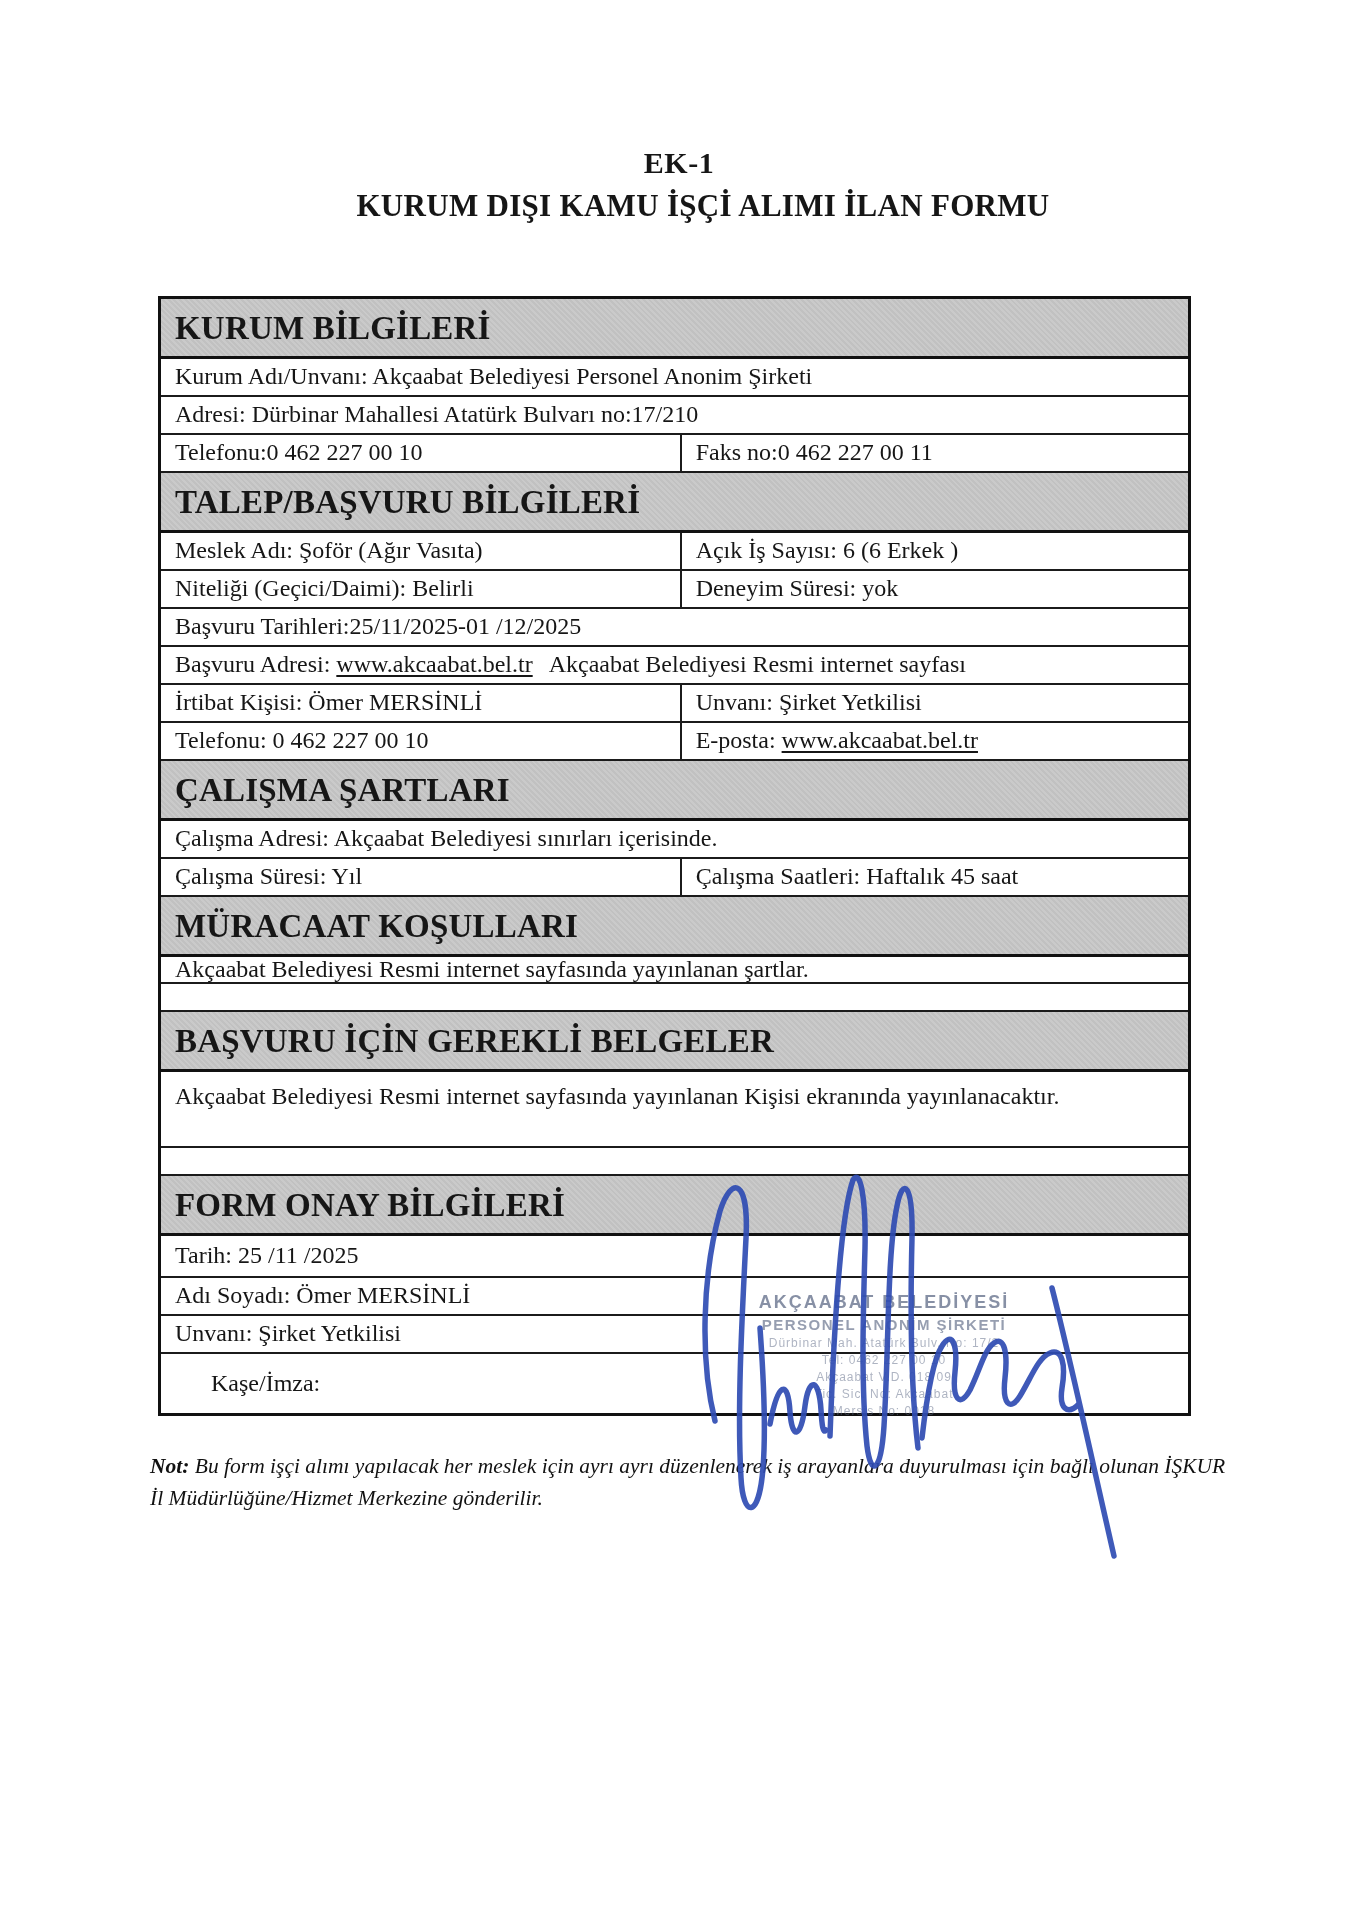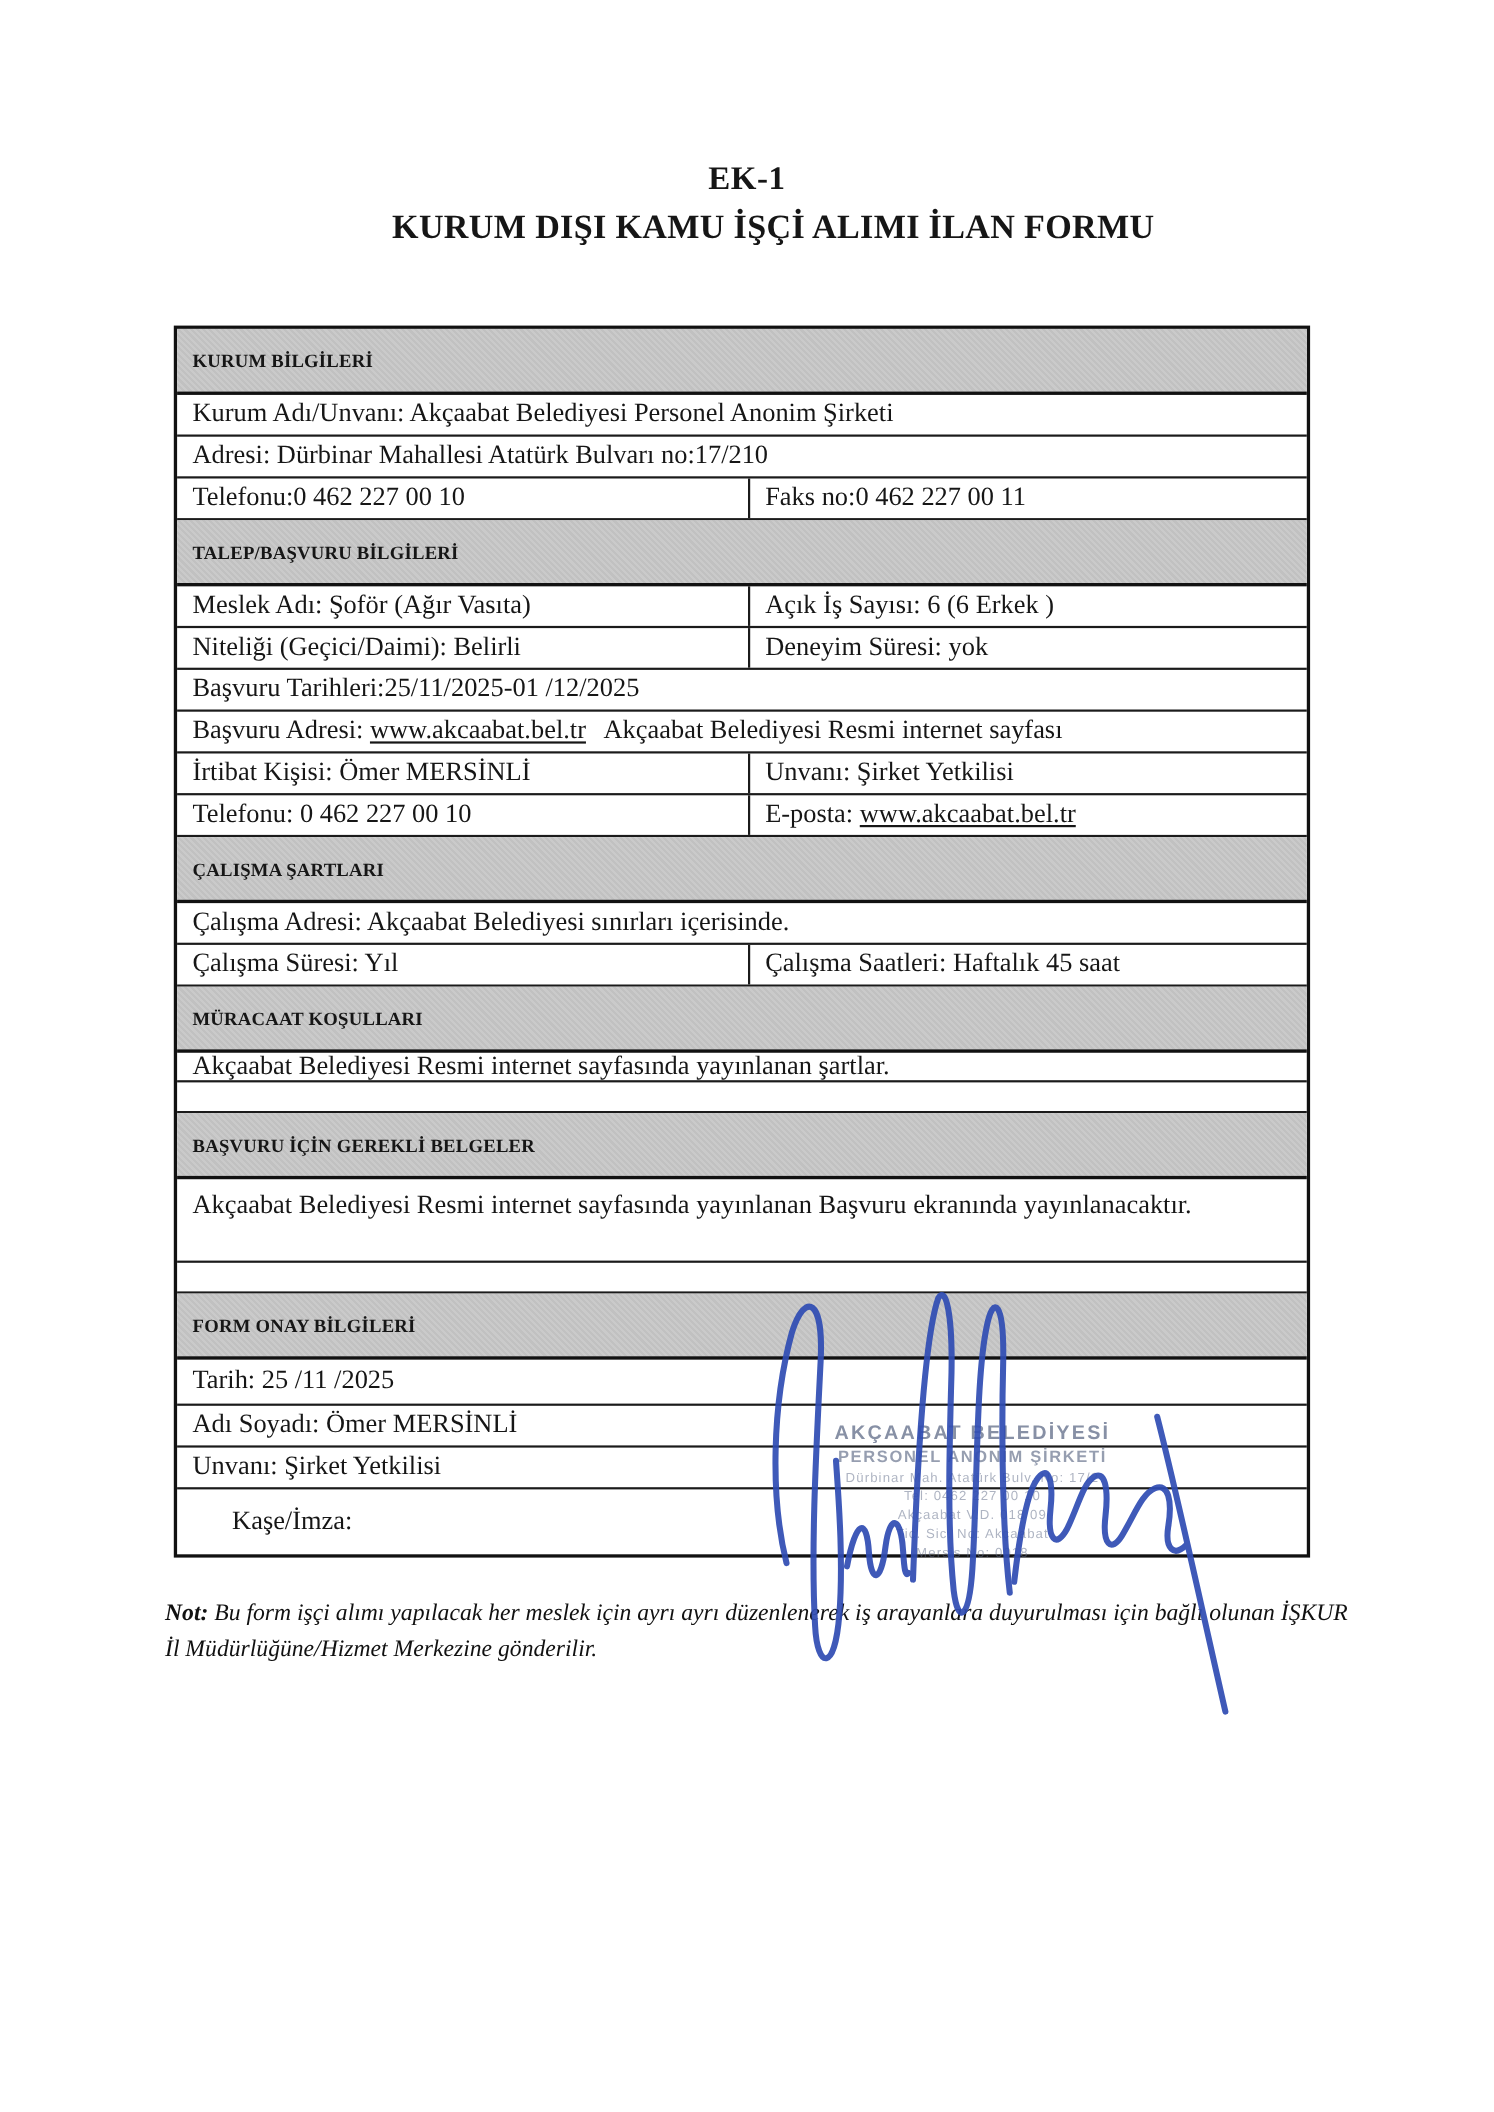--- a/index.html
+++ b/index.html
@@ -19,21 +19,21 @@
   }
   .t-row {
     border-bottom:2px solid #1b1b1b;
     display:flex; align-items:center;
     font-size:24px; line-height:1.15;
   }
   .t-row:last-child { border-bottom:none; }
   .band {
     height:60px; background:#c8c8c8;
     background-image:repeating-linear-gradient(45deg, rgba(0,0,0,.035) 0 2px, rgba(255,255,255,.04) 2px 4px);
-    font-weight:bold; font-size:17px; letter-spacing:.2px;
+    font-weight:bold; font-size:33px; letter-spacing:.2px;
     border-bottom:3px solid #111;
   }
   .band .cell { padding-top:2px; }
   .h38 { height:38px; }
   .h40 { height:27px; }
   .h28 { height:28px; }
   .h76 { height:76px; align-items:flex-start; }
   .h42 { height:42px; }
   .h72 { height:59px;margin-left:36px; }
   .cell { padding:0 14px; white-space:nowrap; }
@@ -167,21 +167,21 @@
   </div>
   <div class="t-row h40">
     <div class="cell">Akçaabat Belediyesi Resmi internet sayfasında yayınlanan şartlar.</div>
   </div>
   <div class="t-row h28"></div>
 
   <div class="t-row band">
     <div class="cell">BAŞVURU İÇİN GEREKLİ BELGELER</div>
   </div>
   <div class="t-row h76">
-    <div class="cell-wrap">Akçaabat Belediyesi Resmi internet sayfasında yayınlanan Başvuru ekranında yayınlanacaktır.</div>
+    <div class="cell-wrap">Akçaabat Belediyesi Resmi internet sayfasında yayınlanan Kişisi ekranında yayınlanacaktır.</div>
   </div>
   <div class="t-row h28"></div>
 
   <div class="t-row band">
     <div class="cell">FORM ONAY BİLGİLERİ</div>
   </div>
   <div class="t-row h42">
     <div class="cell">Tarih: 25 /11 /2025</div>
   </div>
   <div class="t-row h38">

